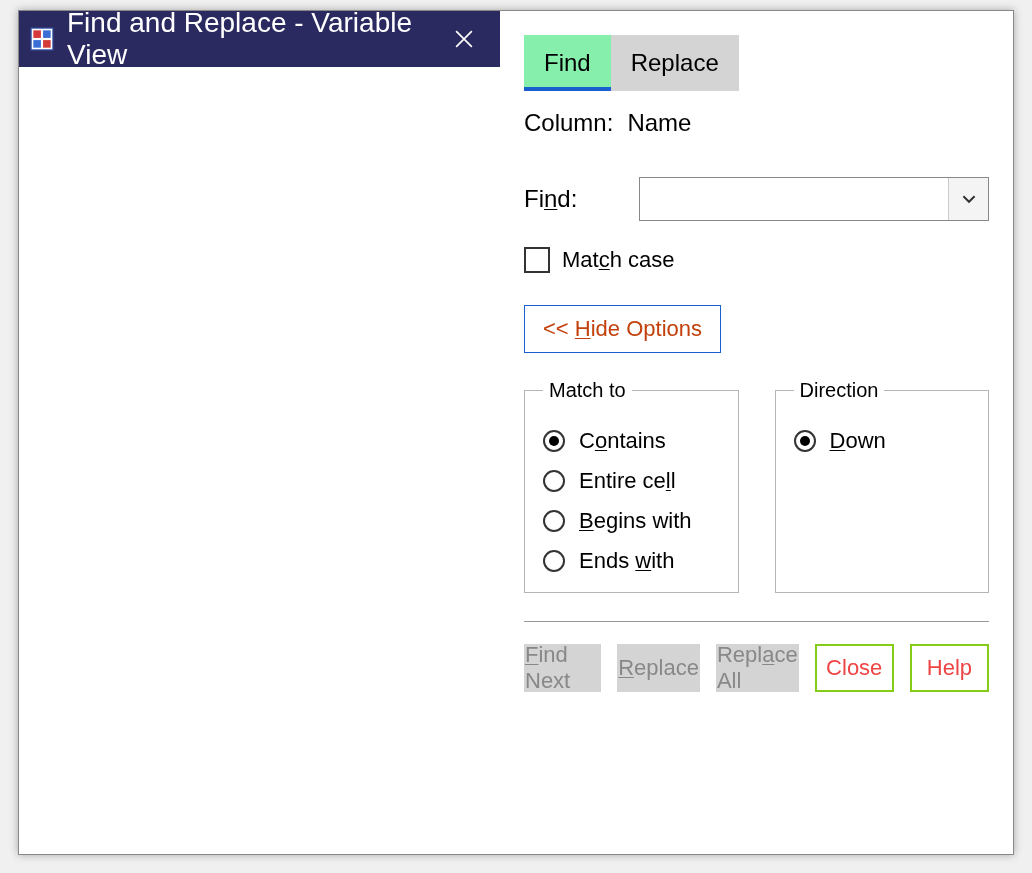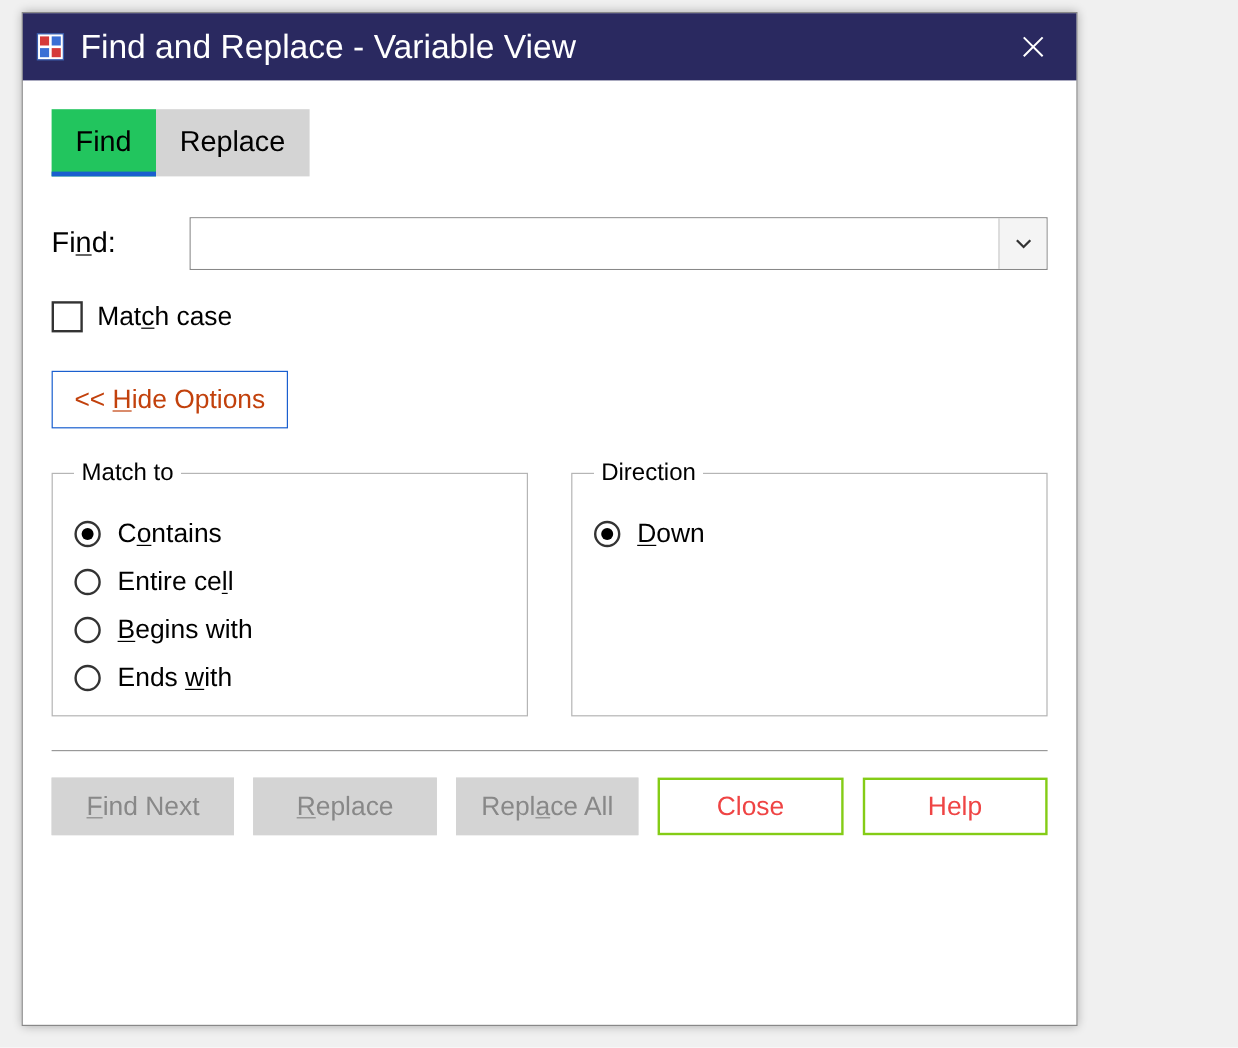--- a/index.html
+++ b/index.html
@@ -9,27 +9,27 @@
       width: 1032px;
       height: 873px;
       overflow: hidden;
       font-size: 22px;
       color: #000;
     }
     .dialog {
       position: absolute;
       left: 18px;
       top: 10px;
-      width: 880px;
+      width: 996px;
       height: 845px;
       background: #fff;
       border: 1px solid #888;
       box-shadow: 0 0 8px rgba(0,0,0,0.3);
       display: flex;
-      flex-direction: column;
+      flex-direction: row;
     }
     .titlebar {
       background: #2a2960;
       color: #fff;
       display: flex;
       align-items: center;
       height: 56px;
       padding: 0 8px;
     }
     .titlebar-icon {
@@ -61,21 +61,21 @@
       margin-bottom: 18px;
     }
     .tab {
       padding: 14px 20px 10px 20px;
       font-size: 24px;
       cursor: pointer;
       background: #d4d4d4;
       border-bottom: 4px solid transparent;
     }
     .tab.active {
-      background: #22c55e;
+      background: #86efac;
       border-bottom: 4px solid #1a5fcf;
     }
     .row {
       display: flex;
       align-items: center;
       margin-bottom: 24px;
     }
     .col-label {
       margin-right: 14px;
       font-size: 24px;
@@ -224,20 +224,24 @@
         </svg>
     </div>
   </div>
 
   <div class="body">
     <div class="tabs">
       <div class="tab active">Find</div>
       <div class="tab">Replace</div>
     </div>
 
+    <div class="row">
+      <span class="col-label">Column:</span>
+      <span class="col-value">Name</span>
+    </div>
 
     <div class="find-row">
       <div class="find-label">
         <span>Fi</span><span class="under">n</span><span>d:</span>
       </div>
       <div class="combo">
         <input type="text" value="" style="">
         <div class="combo-arrow">
           <svg width="14" height="14" viewBox="0 0 10 10">
               <path d="M1 3 L5 7 L9 3" stroke="#333" stroke-width="1.4" fill="none"></path>

